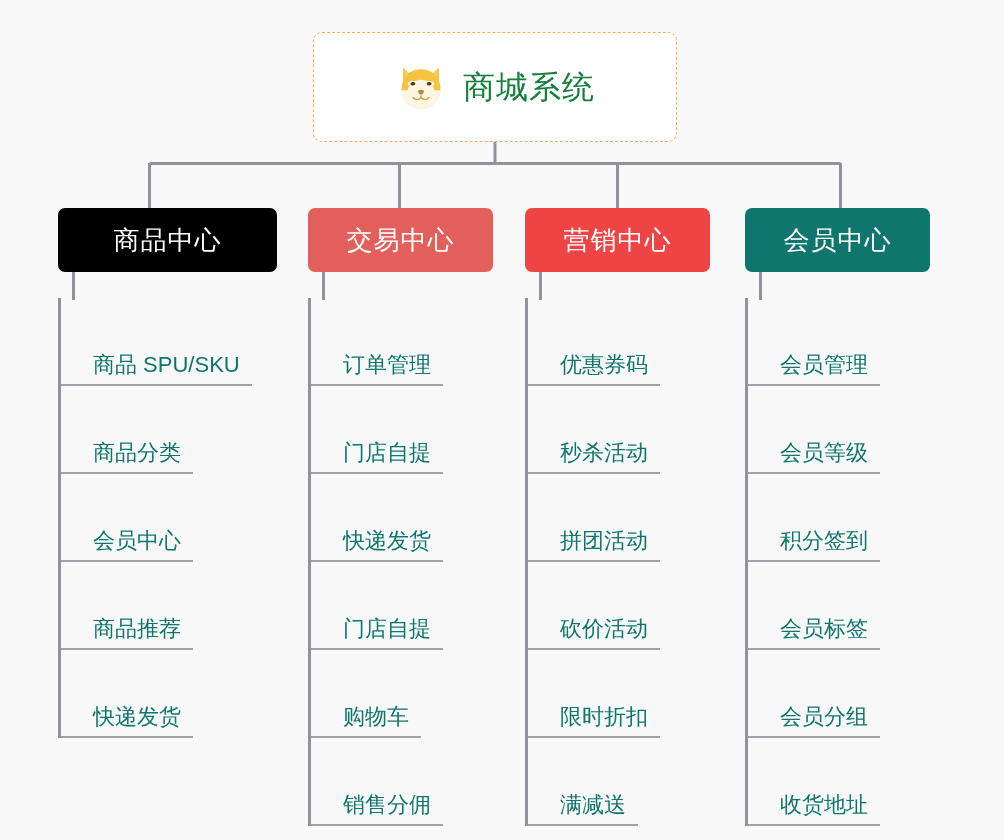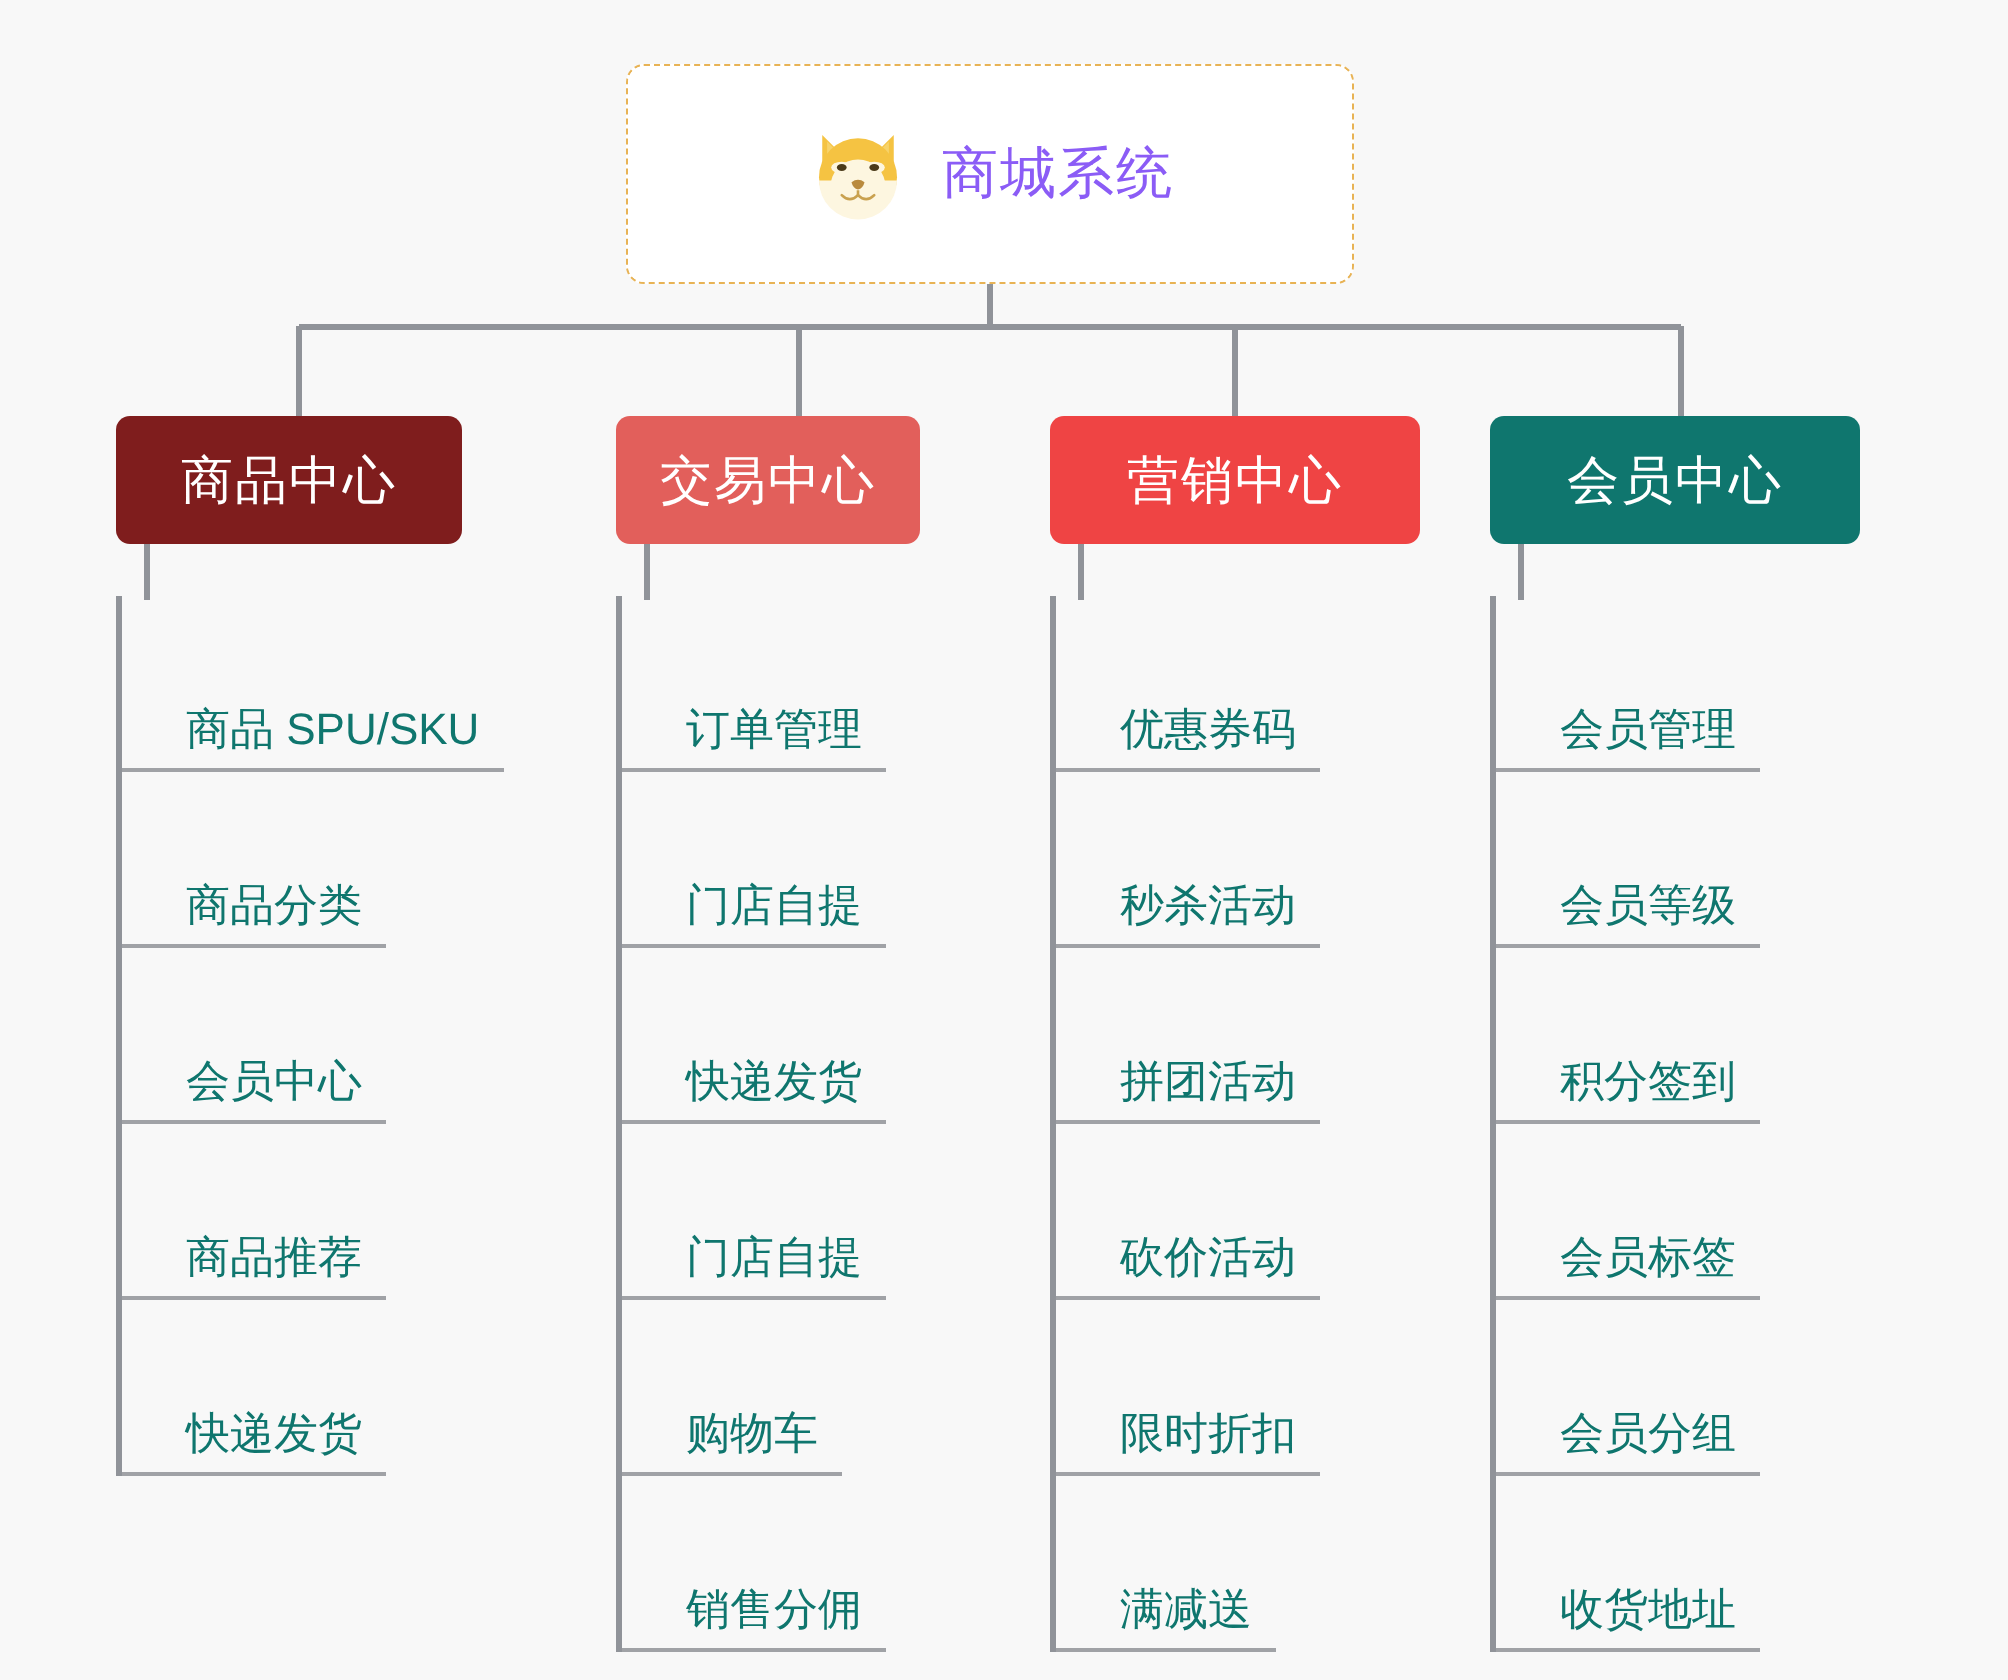--- a/index.html
+++ b/index.html
@@ -48,23 +48,23 @@
     justify-content: center;
     gap: 16px;
   }
   .root-emoji {
     width: 52px;
     height: 52px;
     flex: 0 0 auto;
     display: block;
   }
   .root-title {
-    font-size: 28px;
+    font-size: 32px;
     line-height: 1;
-    color: #8b5cf6;
+    color: #15803d;
     letter-spacing: 1px;
     white-space: nowrap;
   }
 
   
   .column {
     position: absolute;
     top: 208px;
   }
   .category-header {
@@ -78,22 +78,22 @@
     font-size: 26px;
     letter-spacing: 1px;
     white-space: nowrap;
   }
 
   .col-0 { left: 58px;  }
   .col-1 { left: 308px; }
   .col-2 { left: 525px; }
   .col-3 { left: 745px; }
 
-  .col-0 .category-header { width: 173px; background: #7f1d1d; }
-  .col-1 .category-header { width: 152px; background: #e25f5b; }
+  .col-0 .category-header { width: 219px; background: #000000; }
+  .col-1 .category-header { width: 185px; background: #e25f5b; }
   .col-2 .category-header { width: 185px; background: #ef4444; }
   .col-3 .category-header { width: 185px; background: #0f766e; }
 
   
   .leaf-list {
     position: relative;
     margin-top: 26px;
     padding-left: 16px;      
     border-left: 3px solid #909399;
   }

